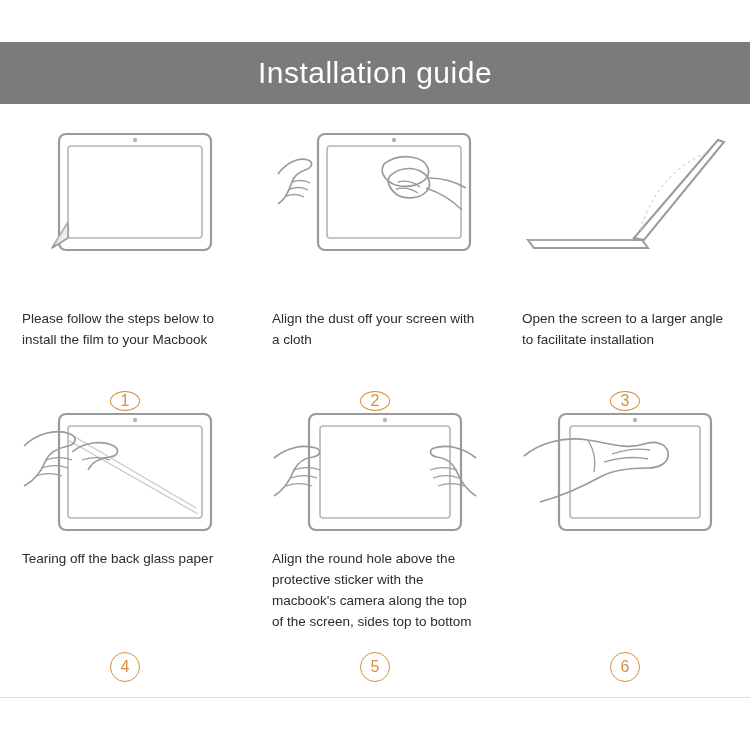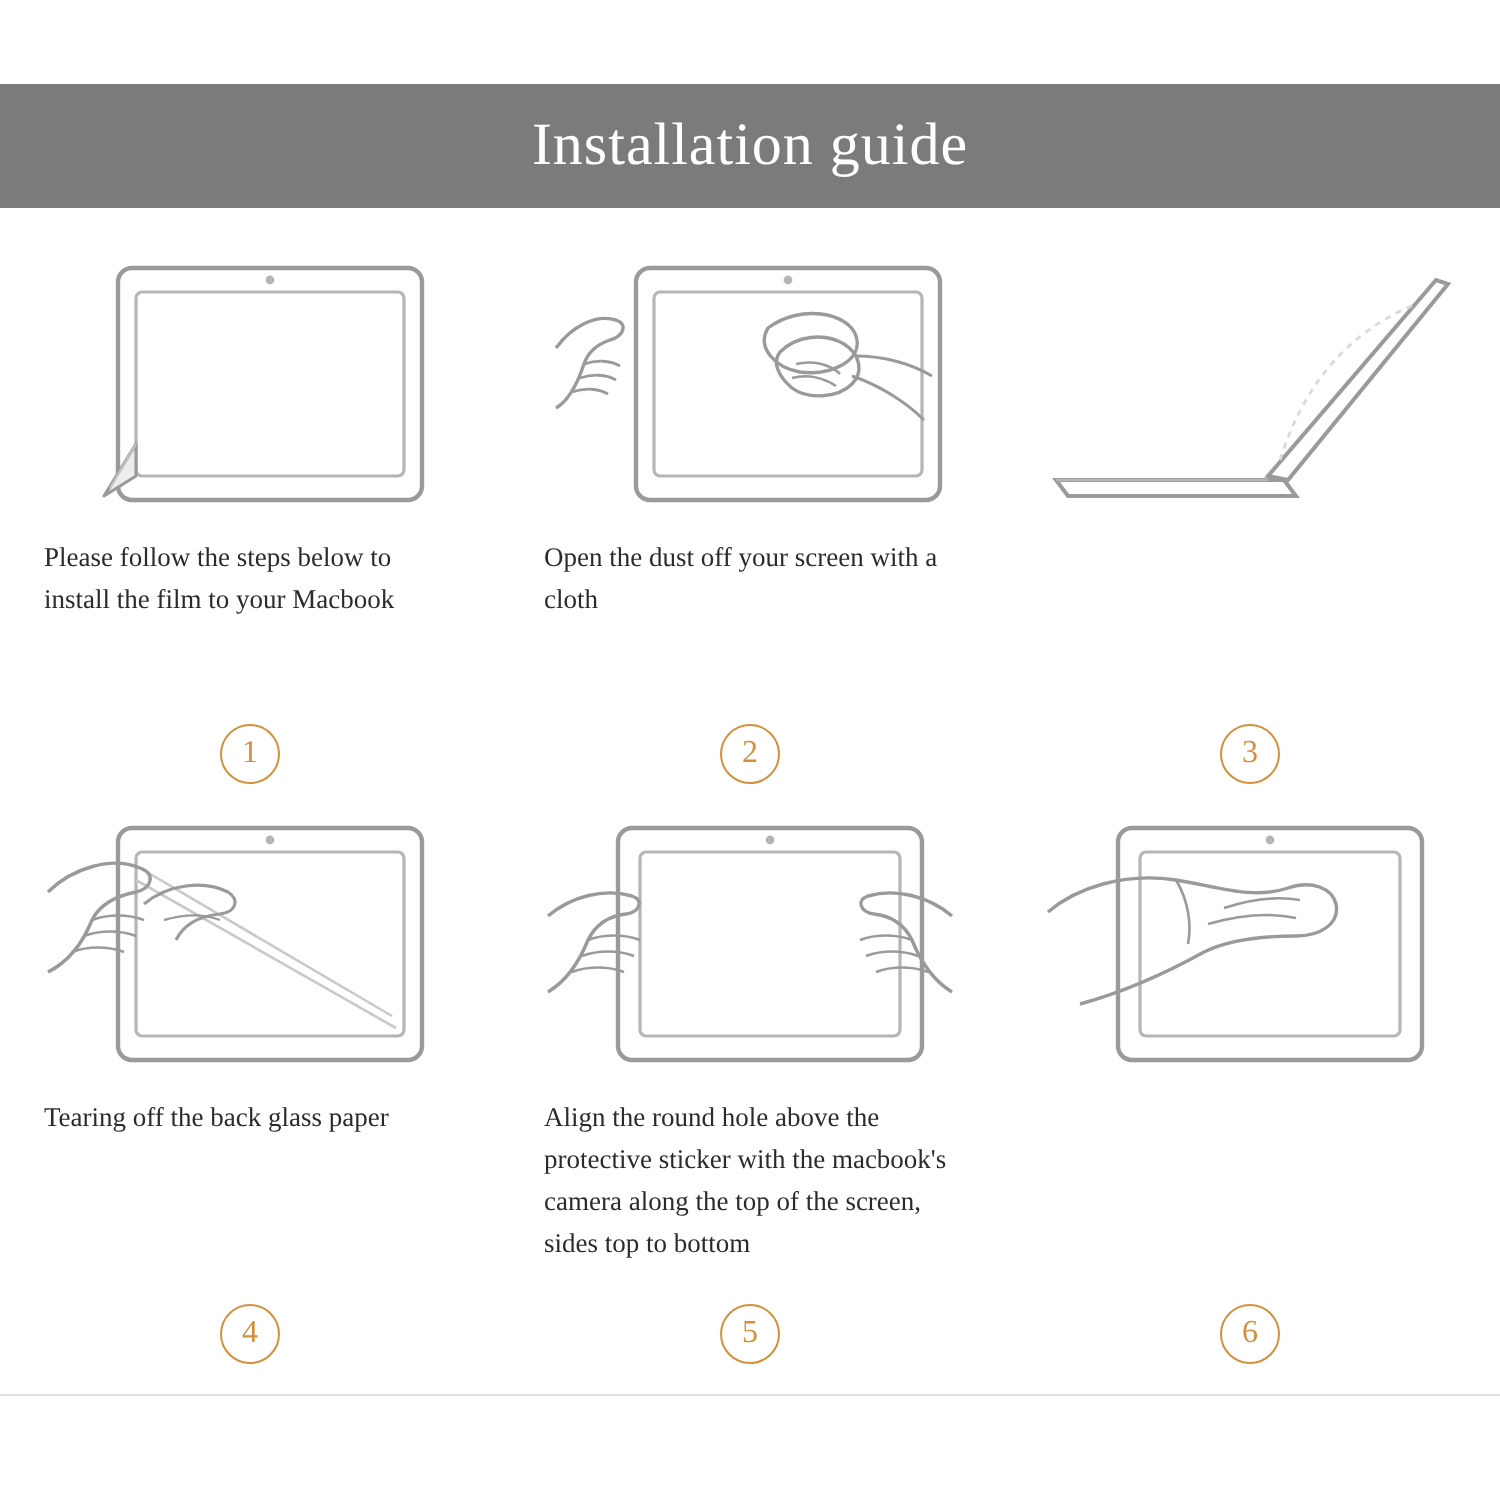--- a/index.html
+++ b/index.html
@@ -11,21 +11,20 @@
     height: 750px;
     background: #ffffff;
     font-family: "Liberation Sans", sans-serif;
     overflow: hidden;
   }
   #page {
     position: relative;
     width: 750px;
     height: 750px;
     background: #ffffff;
-    font-family: Liberation Serif, serif;
   }
   
   .header {
     position: absolute;
     left: 0;
     top: 42px;
     width: 750px;
     height: 62px;
     background: #7b7b7b;
     display: flex;
@@ -48,21 +47,21 @@
     flex-wrap: wrap;
   }
   .cell {
     width: 250px;
     box-sizing: border-box;
     padding: 10px 22px 0 22px;
     display: flex;
     flex-direction: column;
     align-items: center;
   }
-  .row1 .cell { height: 280px; }
+  .row1 .cell { height: 280px; gap: 40px; }
   .row2 .cell { height: 290px; }
   .art {
     width: 206px;
     height: 125px;
     position: relative;
   }
   .caption {
     width: 100%;
     margin-top: 14px;
     font-size: 13.5px;
@@ -135,36 +134,37 @@
 
             <path d="M112 34 C128 22, 152 26, 156 38 C160 50, 144 58, 128 56 C116 54, 106 44, 112 34 Z" fill="none" stroke="#9a9a9a" stroke-width="1.7"></path>
 
             <path d="M118 46 C126 38, 140 36, 150 42 C158 47, 160 56, 154 62 C147 69, 132 70, 124 64 C117 58, 114 51, 118 46 Z" fill="none" stroke="#9a9a9a" stroke-width="1.7"></path>
             <path d="M126 52 C134 50, 143 52, 148 57" fill="none" stroke="#9a9a9a" stroke-width="1.3"></path>
             <path d="M124 59 C132 57, 140 59, 146 63" fill="none" stroke="#9a9a9a" stroke-width="1.3"></path>
             <path d="M154 58 C166 62, 180 70, 190 80" fill="none" stroke="#9a9a9a" stroke-width="1.5"></path>
             <path d="M156 48 C170 48, 184 52, 194 58" fill="none" stroke="#9a9a9a" stroke-width="1.5"></path>
           </svg>
         </div>
-        <div class="caption">Open the dust off your screen with a cloth</div>
+        <div class="caption">Align the dust off your screen with a cloth</div>
         <div class="step-num">2</div>
       </div>
 
       <div class="cell">
         <div class="art">
           <svg width="206" height="125" viewBox="0 0 206 125">
 
             <path d="M112 108 L196 10 L202 12 L122 110 Z" fill="none" stroke="#9a9a9a" stroke-width="2"></path>
 
             <path d="M6 110 L120 110 L126 118 L12 118 Z" fill="none" stroke="#9a9a9a" stroke-width="2"></path>
             <line x1="6" y1="110" x2="112" y2="110" stroke="#b5b5b5" stroke-width="1.2"></line>
 
             <path d="M118 100 C130 62, 152 36, 186 22" fill="none" stroke="#d9d9d9" stroke-width="1.4" stroke-dasharray="3,3"></path>
           </svg>
         </div>
+        <div class="caption">Open the screen to a larger angle to facilitate installation</div>
         <div class="step-num">3</div>
       </div>
     </div>
 
     <div class="row2" style="display:flex;width:750px;">
 
       <div class="cell">
         <div class="art">
           <svg width="206" height="125" viewBox="0 0 206 125">
             <rect x="37" y="4" width="152" height="116" rx="7" ry="7" fill="none" stroke="#9a9a9a" stroke-width="2.2"></rect>

